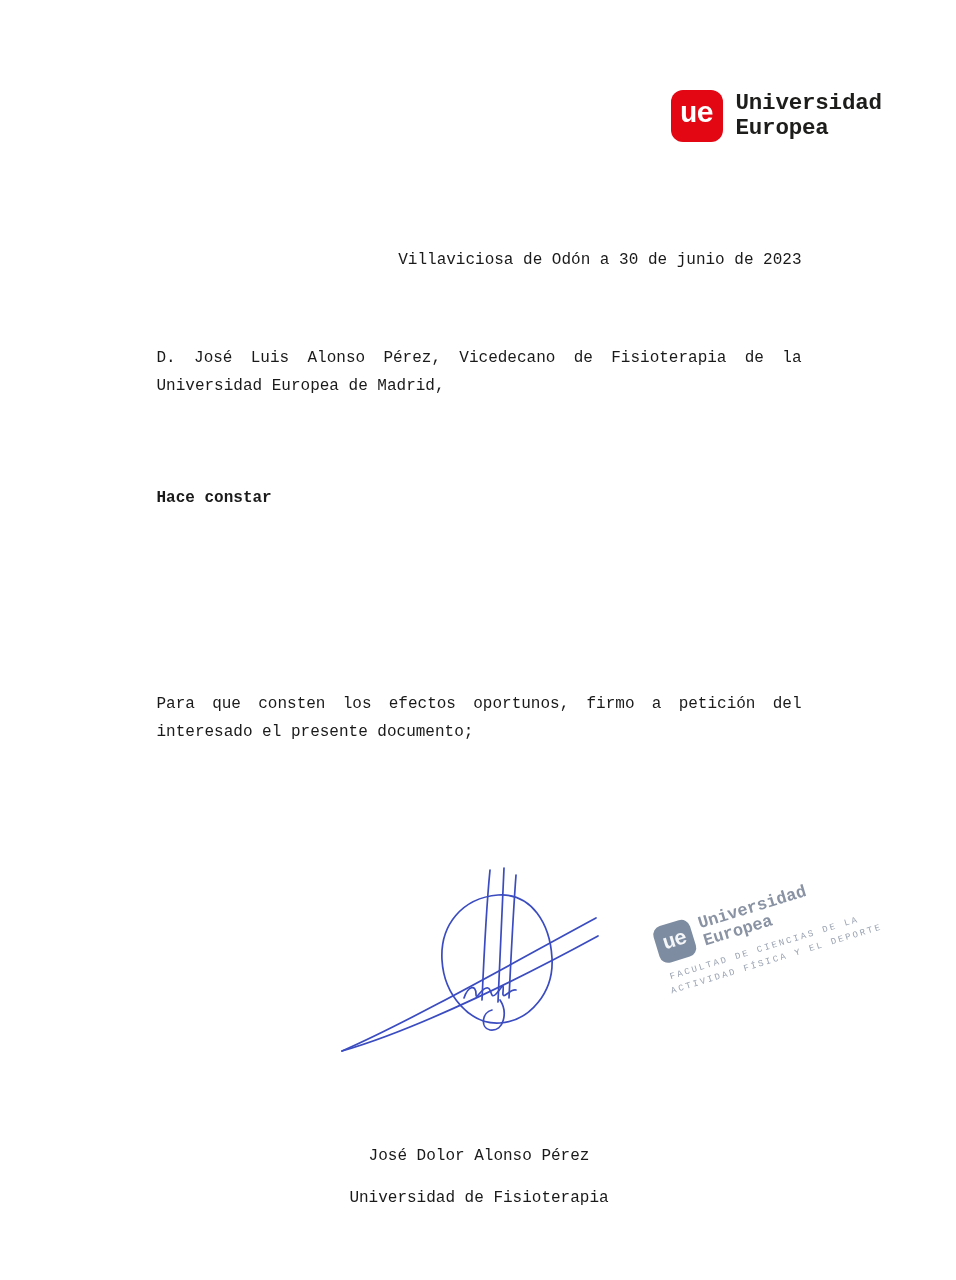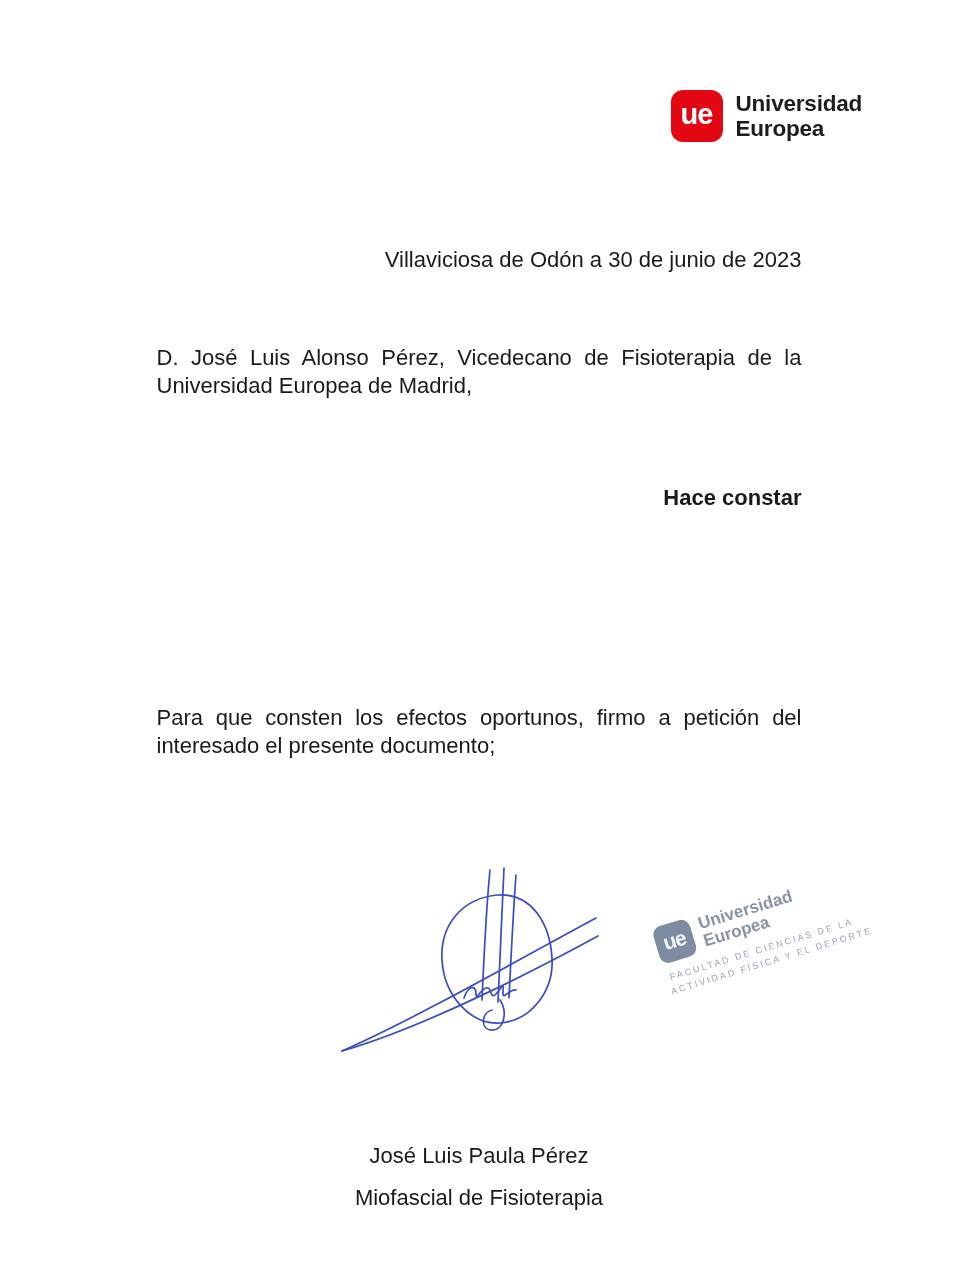--- a/index.html
+++ b/index.html
@@ -11,21 +11,21 @@
     --stamp-faculty:#9aa3b2;
   }
   *{box-sizing:border-box;margin:0;padding:0;}
   html,body{background:#ffffff;}
   .page{
     position:relative;
     width:889px;height:1280px;
     margin:0 auto;
     background:#ffffff;
     overflow:hidden;
-    font-family:Liberation Sans, sans-serif;
+    font-family:Liberation Mono, monospace;
     color:var(--ink);
   }
   
   .logo{
     position:absolute;top:90px;left:637px;
     display:flex;align-items:center;gap:13px;
   }
   .logo-mark{
     width:52px;height:52px;border-radius:12px;
     background:var(--brand-red);
@@ -34,27 +34,27 @@
     font-size:29px;font-weight:700;letter-spacing:-1px;
     padding-bottom:3px;
   }
   .logo-wordmark{
     font-size:22.5px;font-weight:700;line-height:25px;
     color:#1d1d1b;letter-spacing:-0.2px;
   }
   
   .textblock{
     position:absolute;left:123px;right:121px;
-    font-size:22px;line-height:28px;
+    font-size:16px;line-height:28px;
   }
   .date-line{top:246px;text-align:right;}
   .intro{top:344px;text-align:justify;}
-  .heading{top:484px;text-align:right;font-weight:700;}
+  .heading{top:484px;text-align:left;font-weight:700;}
   .body-par{top:564px;text-align:justify;}
-  .closing{top:690px;text-align:justify;margin-top:14px;}
+  .closing{top:690px;text-align:justify;}
   .signer-name{top:1142px;text-align:center;}
   .signer-title{top:1184px;text-align:center;}
   
   .signature{
     position:absolute;left:298px;top:860px;
     width:270px;height:200px;
   }
   .signature path{
     fill:none;
     stroke:var(--signature-blue);
@@ -134,16 +134,16 @@
         <div>Universidad</div>
         <div>Europea</div>
       </div>
     </div>
     <div class="stamp-faculty">
       <div>FACULTAD DE CIENCIAS DE LA</div>
       <div class="l2">ACTIVIDAD FÍSICA Y EL DEPORTE</div>
     </div>
   </div>
 
-  <div class="textblock signer-name">José Luis Paula Pérez</div>
-  <div class="textblock signer-title">Miofascial de Fisioterapia</div>
+  <div class="textblock signer-name">José Dolor Alonso Pérez</div>
+  <div class="textblock signer-title">Universidad de Fisioterapia</div>
 
 </div>
 
 </body></html>

